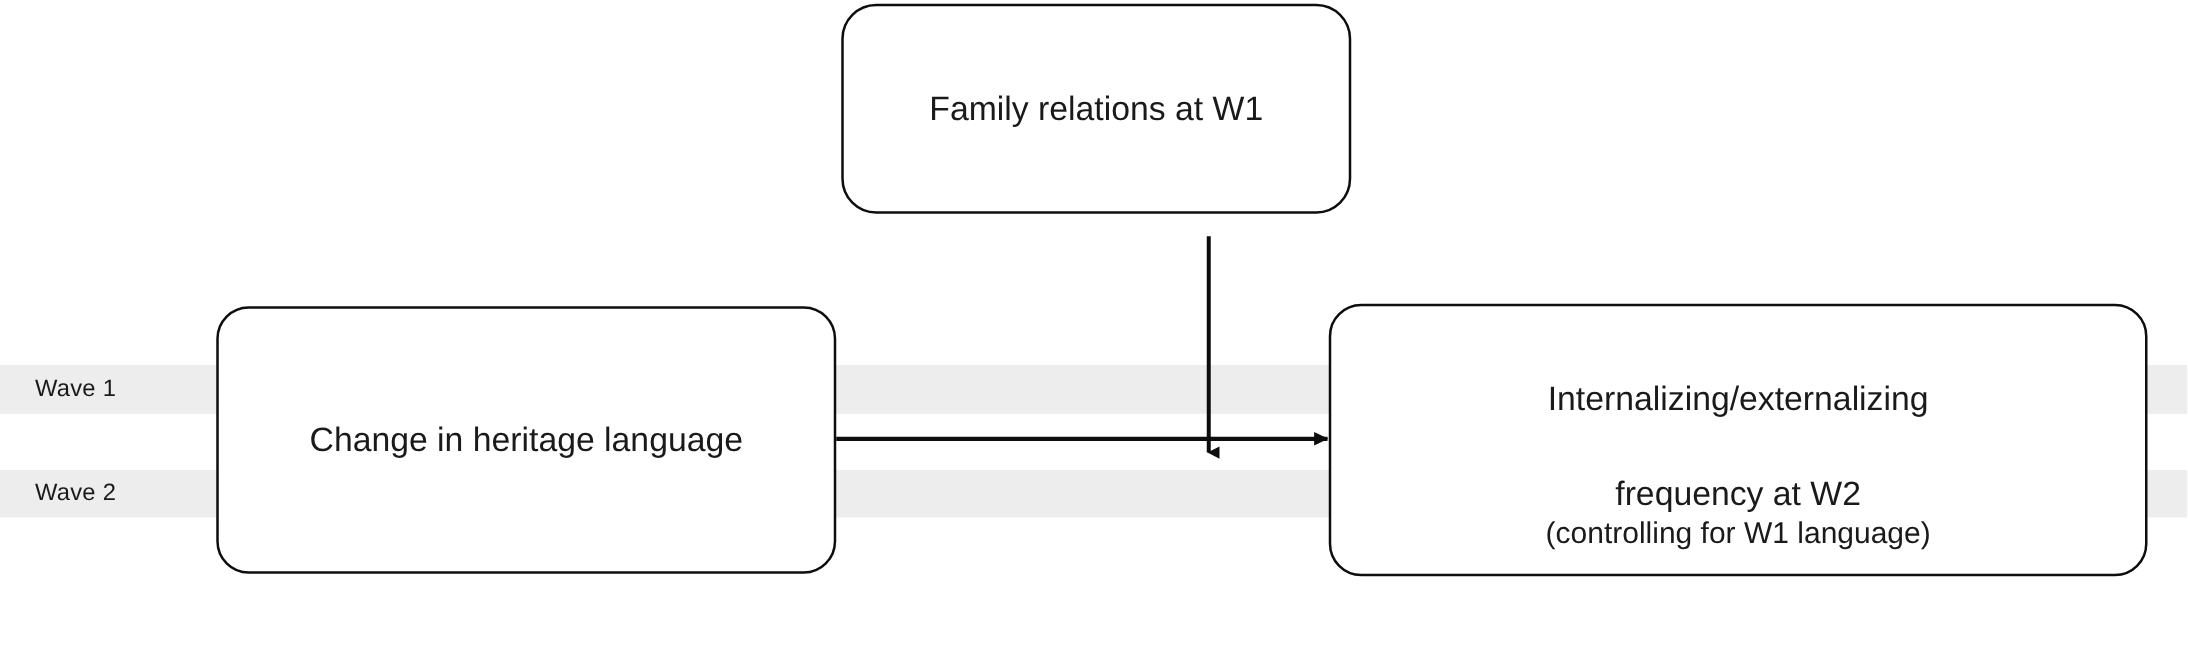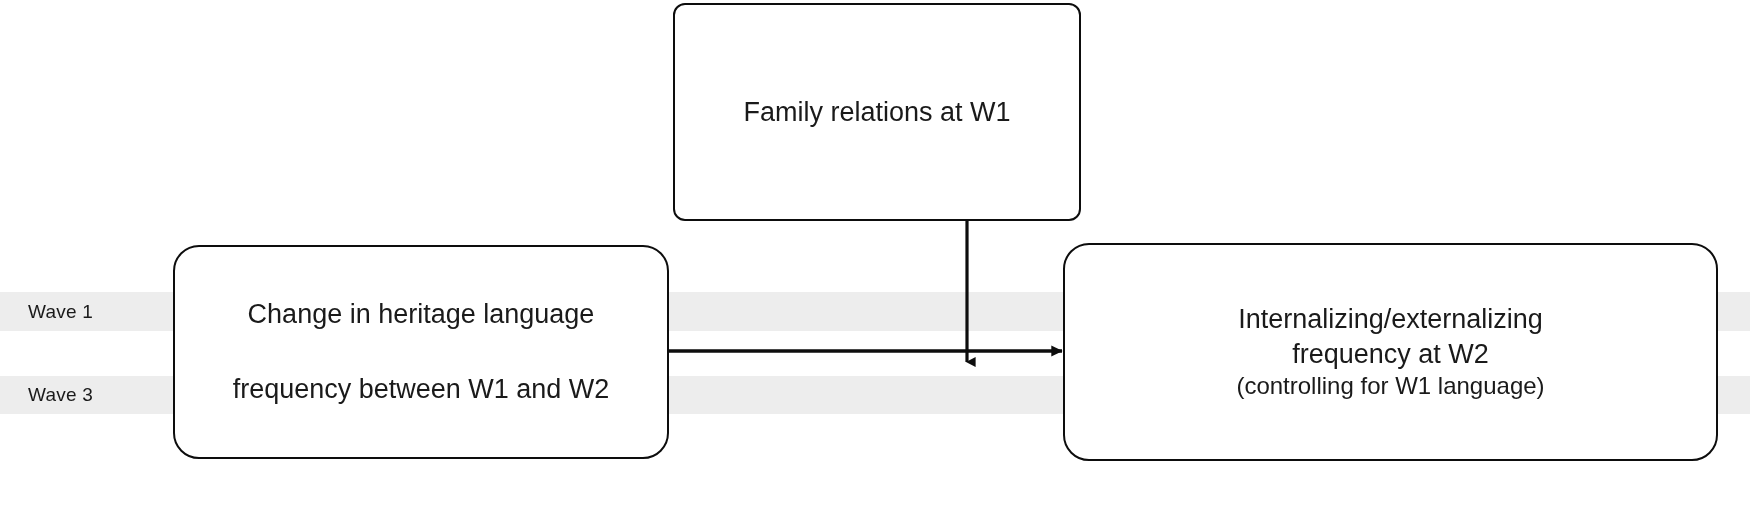--- a/index.html
+++ b/index.html
@@ -65,41 +65,41 @@
   .node-line {
     display: block;
     white-space: nowrap;
     line-height: 1.28;
   }
 
   #box-family {
     left: 673px;
     top: 3px;
     width: 408px;
-    height: 218px;
-    border-radius: 12px;
+    height: 168px;
+    border-radius: 28px;
   }
   #box-family .node-line { font-size: 27px; }
 
   #box-change {
     left: 173px;
     top: 245px;
     width: 496px;
     height: 214px;
     gap: 40px;
   }
   #box-change .node-line { font-size: 27px; }
 
   #box-problems {
     left: 1063px;
     top: 243px;
     width: 655px;
     height: 218px;
   }
-  #box-problems .line-main { font-size: 27px; }
+  #box-problems .line-main { font-size: 27px; margin-top: 41px; }
   #box-problems .line-sub  { font-size: 24px; }
 
   
   #connectors {
     position: absolute;
     left: 0;
     top: 0;
     width: 1750px;
     height: 518px;
     z-index: 2;
@@ -108,21 +108,21 @@
 </style>
 </head>
 <body>
 
 <div id="canvas">
 
   <div class="wave-band" id="wave-band-1">
     <span class="wave-label">Wave 1</span>
   </div>
   <div class="wave-band" id="wave-band-2">
-    <span class="wave-label">Wave 3</span>
+    <span class="wave-label">Wave 2</span>
   </div>
 
   <svg id="connectors" viewBox="0 0 1750 518">
     <defs>
       <marker id="arrowhead-down" markerWidth="11" markerHeight="11" refX="5.5" refY="9.2" orient="auto" markerUnits="userSpaceOnUse">
         <path d="M0.6,0.6 L10.4,0.6 L5.5,10.2 Z" fill="#0d0d0d"></path>
       </marker>
       <marker id="arrowhead-right" markerWidth="13" markerHeight="12" refX="11.5" refY="6" orient="auto" markerUnits="userSpaceOnUse">
         <path d="M0.8,0.6 L12.2,6 L0.8,11.4 Z" fill="#0d0d0d"></path>
       </marker>
@@ -132,21 +132,20 @@
 
     <line x1="669" y1="351" x2="1062" y2="351" stroke="#0d0d0d" stroke-width="3.4" marker-end="url(#arrowhead-right)"></line>
   </svg>
 
   <div class="node-box" id="box-family">
     <span class="node-line">Family relations at W1</span>
   </div>
 
   <div class="node-box" id="box-change">
     <span class="node-line">Change in heritage language</span>
-    <span class="node-line">frequency between W1 and W2</span>
   </div>
 
   <div class="node-box" id="box-problems">
     <span class="node-line line-main">Internalizing/externalizing</span>
     <span class="node-line line-main">frequency at W2</span>
     <span class="node-line line-sub">(controlling for W1 language)</span>
   </div>
 
 </div>
 

